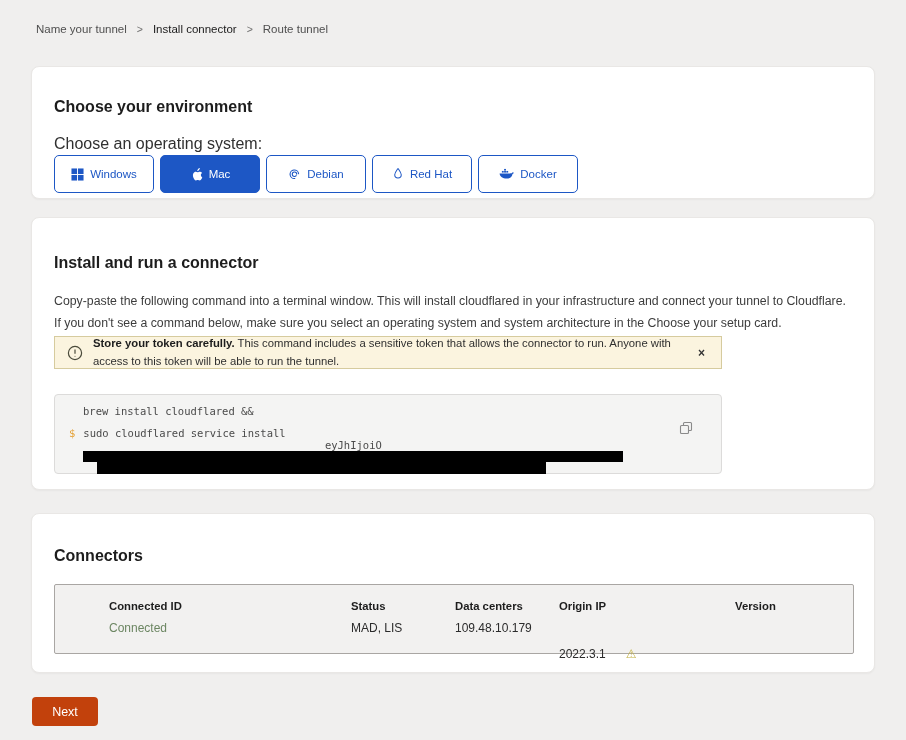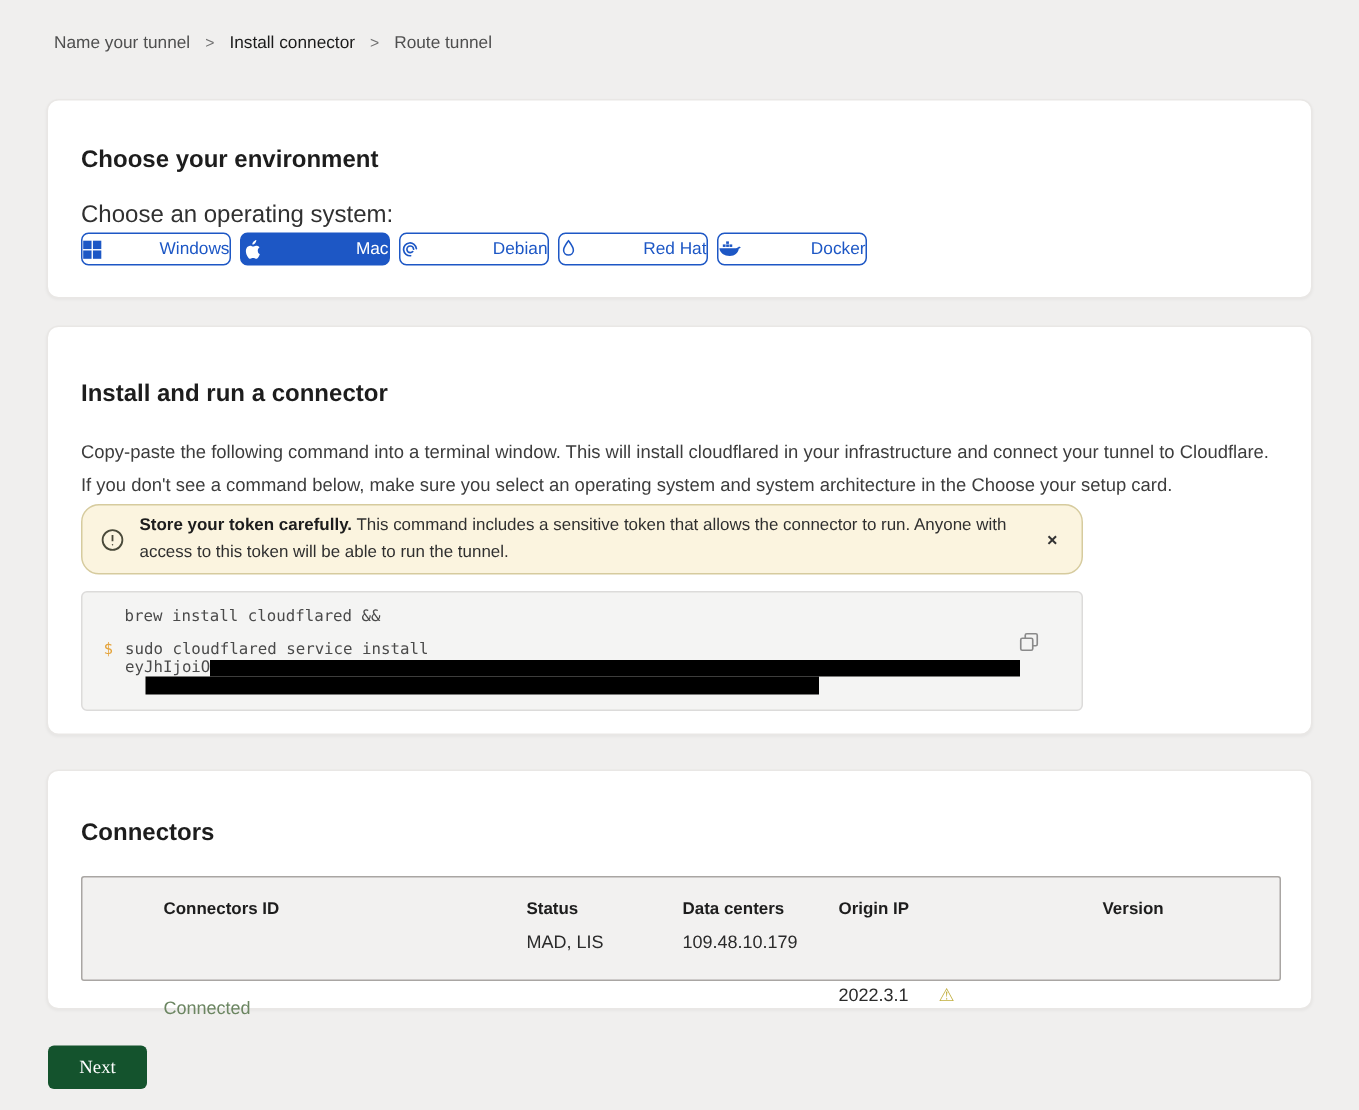--- a/index.html
+++ b/index.html
@@ -27,80 +27,80 @@
     background:#ffffff; border:1px solid #e9e7e5; border-radius:8px;
     box-shadow:0 1px 2px rgba(0,0,0,0.04);
   }
   .card h2 { font-size:16px; font-weight:bold; color:#1d1d1d; }
 
   #card-environment { top:66px; height:133px; }
   #card-environment h2 { position:absolute; left:22px; top:31px; }
   .os-label { position:absolute; left:22px; top:68px; font-size:16px; color:#303030; }
   .os-row { position:absolute; left:22px; top:88px; display:flex; gap:6px; }
   .os-btn {
-    width:100px; height:22px; display:inline-flex; align-items:center; justify-content:space-between;
+    width:100px; height:38px; display:inline-flex; align-items:center; justify-content:center;
     gap:6px; background:#ffffff; border:1px solid #1d57c5; border-radius:5px;
     color:#1d57c5; font-size:11.5px; cursor:pointer; font-family:"Liberation Sans", sans-serif;
   }
   .os-btn.selected { background:#1d57c5; color:#ffffff; }
   .os-btn svg { display:block; }
 
   #card-connector { top:217px; height:273px; }
   #card-connector h2 { position:absolute; left:22px; top:36px; }
   .description {
     position:absolute; left:22px; top:73px; width:796px;
     font-size:12.3px; line-height:1.75; color:#3d3d3d;
   }
   .warning-banner {
-    position:absolute; left:22px; top:118px; width:668px; height:47px;
-    background:#fbf4df; border:1px solid #d6cb9e; border-radius:12px;
+    position:absolute; left:22px; top:118px; width:668px; height:33px;
+    background:#fbf4df; border:1px solid #d6cb9e; border-radius:0;
     display:flex; align-items:center; padding:0 12px; gap:10px;
   }
   .warning-banner .w-icon { flex:0 0 auto; width:16px; height:16px; }
   .warning-banner .w-text { flex:1; font-size:11.3px; line-height:1.55; color:#2f2f2f; }
   .warning-banner .w-text b { color:#1d1d1d; }
   .warning-close {
     flex:0 0 auto; border:none; background:none; font-size:12px; font-weight:bold;
     color:#333; cursor:pointer; padding:2px 4px; font-family:"Liberation Sans", sans-serif;
   }
   .code-block {
     position:absolute; left:22px; top:176px; width:668px; height:80px;
     background:#f4f4f3; border:1px solid #dcdbda; border-radius:4px;
     font-family:"DejaVu Sans Mono", monospace; font-size:10.5px; color:#4a4a4a;
     padding:10px 14px 8px 14px;
   }
   .code-line-1 { margin-left:14px; margin-bottom:10px; white-space:pre; }
   .code-cmd { display:flex; gap:8px; }
   .code-cmd .prompt { color:#e5a43c; flex:0 0 6px; }
-  .token-line { display:flex; align-items:center; }
+  .token-line { display:flex; align-items:center;flex-direction:column; }
   .redact-1 { display:inline-block; width:540px; height:11px; background:#000; }
   .redact-2 { width:449px; height:12px; background:#000; margin-left:28px; }
   .copy-btn {
     position:absolute; right:26px; top:24px; background:none; border:none; cursor:pointer; padding:2px;
   }
 
   #card-connectors { top:513px; height:160px; }
   #card-connectors h2 { position:absolute; left:22px; top:33px; }
   .connectors-table {
     position:absolute; left:22px; top:70px; width:800px; height:70px;
     background:#f2f1f0; border:1px solid #a9a6a3; border-radius:2px;
     padding:15px 0 0 54px;
   }
   .tbl-row { display:grid; grid-template-columns:242px 104px 104px 176px 1fr; }
   .tbl-row.head { font-size:11.3px; font-weight:bold; color:#1d1d1d; margin-bottom:9px; }
   .tbl-row.data { font-size:12px; color:#2b2b2b; }
-  .status-connected { color:#6c8662;margin-top:44px; }
+  .status-connected { color:#6c8662; }
   .version-cell { display:flex; align-items:center; gap:20px;margin-top:26px; }
   .warn-triangle { color:#c2af40; font-size:12px; }
 
   
   .next-btn {
     position:absolute; left:32px; top:697px; width:66px; height:29px;
-    background:#14532d; color:#ffffff; border:none; border-radius:4px;
-    font-size:12.5px; cursor:pointer; font-family:Liberation Serif, serif;
+    background:#c2410c; color:#ffffff; border:none; border-radius:4px;
+    font-size:12.5px; cursor:pointer; font-family:Liberation Sans, sans-serif;
   }
 </style>
 </head>
 <body>
 
 <nav class="breadcrumb">
   <span class="crumb">Name your tunnel</span>
   <span class="sep">&gt;</span>
   <span class="crumb active">Install connector</span>
   <span class="sep">&gt;</span>
@@ -204,21 +204,21 @@
           <rect x="1.5" y="4.5" width="8" height="8" rx="1"></rect>
         </svg>
     </button>
   </div>
 </section>
 
 <section class="card" id="card-connectors">
   <h2>Connectors</h2>
   <div class="connectors-table">
     <div class="tbl-row head">
-      <span>Connectors ID</span>
+      <span>Connected ID</span>
       <span>Status</span>
       <span>Data centers</span>
       <span>Origin IP</span>
       <span>Version</span>
     </div>
     <div class="tbl-row data">
       <span class="status-connected">Connected</span>
       <span>MAD, LIS</span>
       <span>109.48.10.179</span>
       <span class="version-cell">

